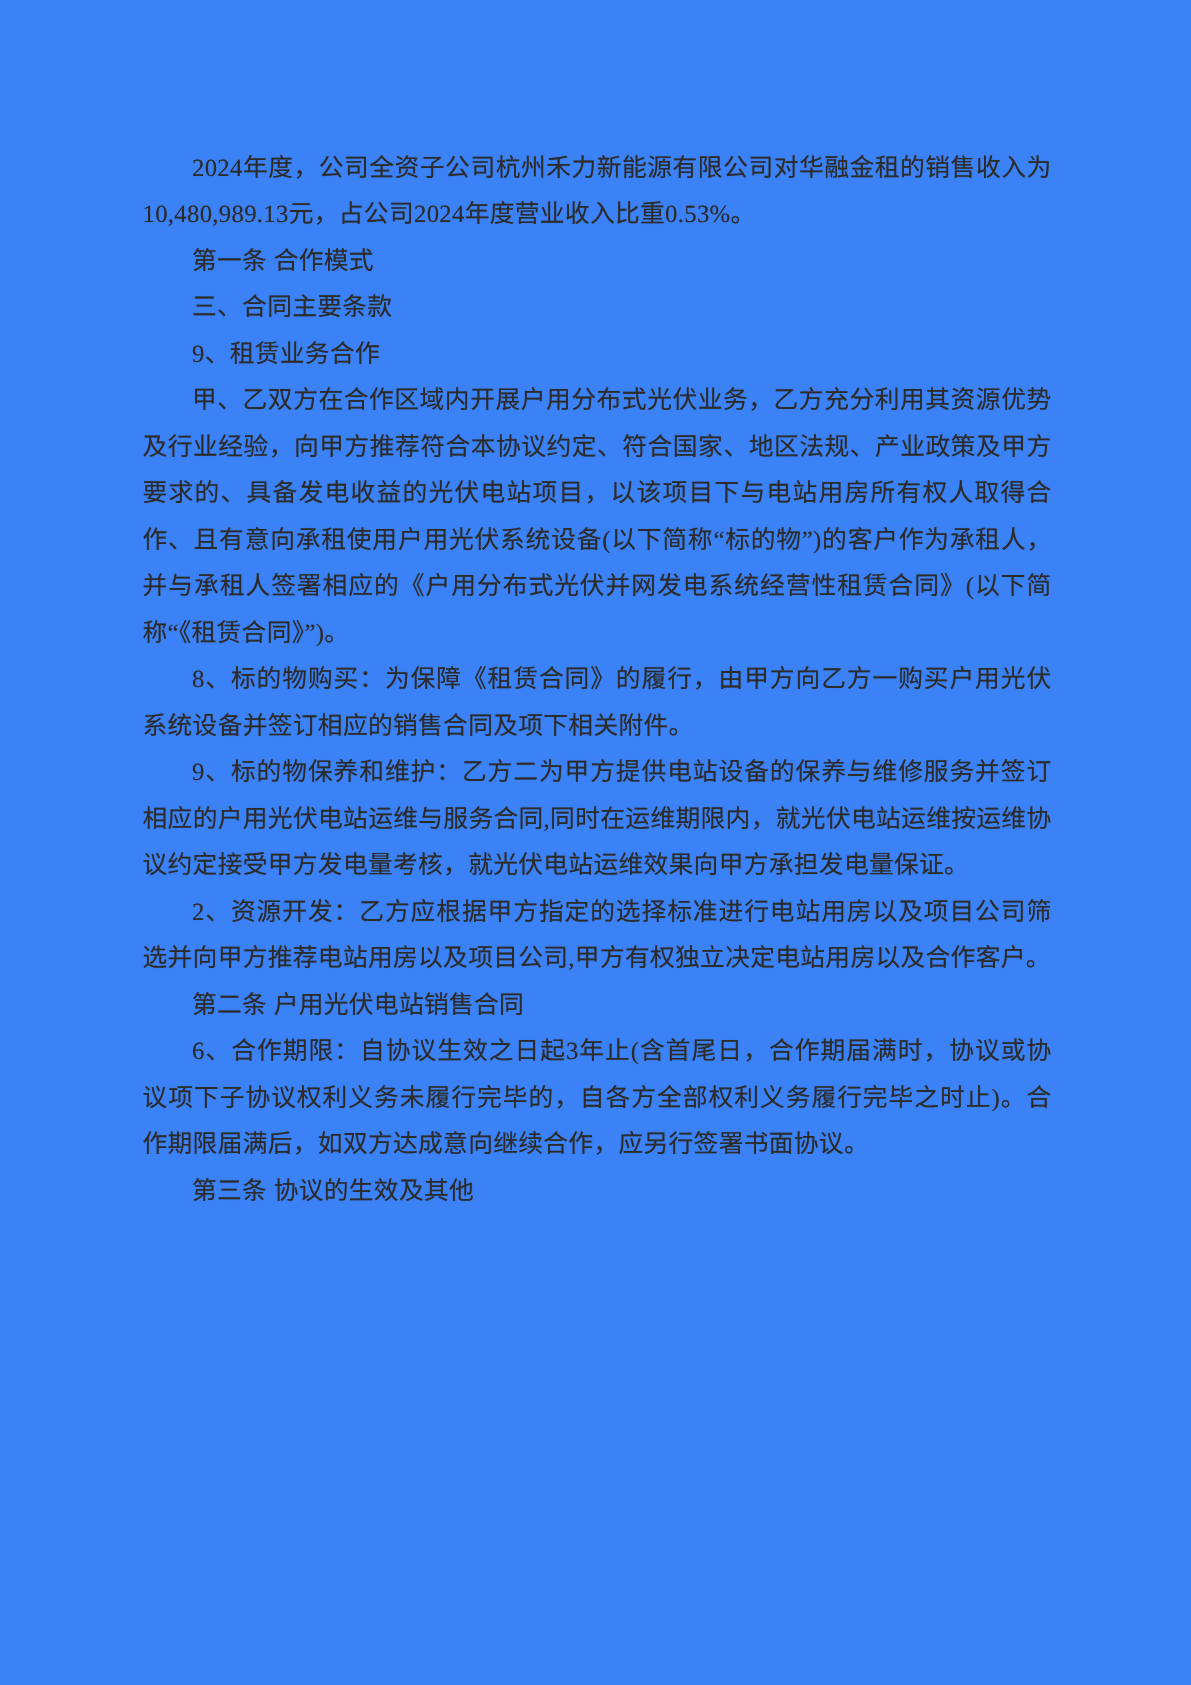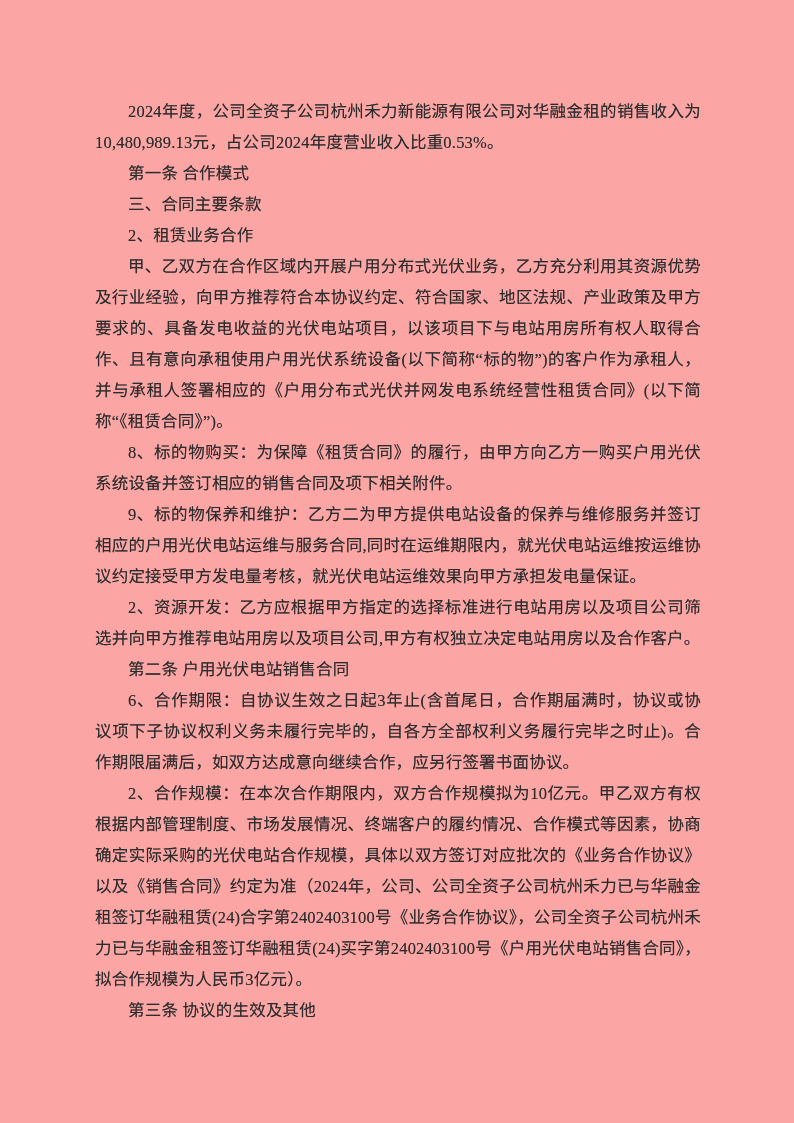--- a/index.html
+++ b/index.html
@@ -4,21 +4,21 @@
 <style>
   html, body {
     margin: 0;
     padding: 0;
     background: #ffffff;
   }
   .page {
     position: relative;
     width: 794px;
     height: 1123px;
-    background: #fca5a5;
+    background: #3b82f6;
     overflow: hidden;
     font-family: "Liberation Serif", "DejaVu Serif", serif;
   }
   .content {
     position: absolute;
     top: 96px;
     left: 95px;
     width: 606px;
     color: #2b2b2b;
     
@@ -35,23 +35,22 @@
   }
 </style>
 </head>
 <body>
 
 <div class="page">
   <div class="content">
     <p class="doc-block">2024年度，公司全资子公司杭州禾力新能源有限公司对华融金租的销售收入为10,480,989.13元，占公司2024年度营业收入比重0.53%。</p>
     <p class="doc-block">第一条 合作模式</p>
     <p class="doc-block">三、合同主要条款</p>
-    <p class="doc-block">2、租赁业务合作</p>
+    <p class="doc-block">9、租赁业务合作</p>
     <p class="doc-block">甲、乙双方在合作区域内开展户用分布式光伏业务，乙方充分利用其资源优势及行业经验，向甲方推荐符合本协议约定、符合国家、地区法规、产业政策及甲方要求的、具备发电收益的光伏电站项目，以该项目下与电站用房所有权人取得合作、且有意向承租使用户用光伏系统设备(以下简称“标的物”)的客户作为承租人，并与承租人签署相应的《户用分布式光伏并网发电系统经营性租赁合同》(以下简称“《租赁合同》”)。</p>
     <p class="doc-block">8、标的物购买：为保障《租赁合同》的履行，由甲方向乙方一购买户用光伏系统设备并签订相应的销售合同及项下相关附件。</p>
     <p class="doc-block">9、标的物保养和维护：乙方二为甲方提供电站设备的保养与维修服务并签订相应的户用光伏电站运维与服务合同,同时在运维期限内，就光伏电站运维按运维协议约定接受甲方发电量考核，就光伏电站运维效果向甲方承担发电量保证。</p>
     <p class="doc-block">2、资源开发：乙方应根据甲方指定的选择标准进行电站用房以及项目公司筛选并向甲方推荐电站用房以及项目公司,甲方有权独立决定电站用房以及合作客户。</p>
     <p class="doc-block">第二条 户用光伏电站销售合同</p>
     <p class="doc-block">6、合作期限：自协议生效之日起3年止(含首尾日，合作期届满时，协议或协议项下子协议权利义务未履行完毕的，自各方全部权利义务履行完毕之时止)。合作期限届满后，如双方达成意向继续合作，应另行签署书面协议。</p>
-    <p class="doc-block">2、合作规模：在本次合作期限内，双方合作规模拟为10亿元。甲乙双方有权根据内部管理制度、市场发展情况、终端客户的履约情况、合作模式等因素，协商确定实际采购的光伏电站合作规模，具体以双方签订对应批次的《业务合作协议》以及《销售合同》约定为准（2024年，公司、公司全资子公司杭州禾力已与华融金租签订华融租赁(24)合字第2402403100号《业务合作协议》，公司全资子公司杭州禾力已与华融金租签订华融租赁(24)买字第2402403100号《户用光伏电站销售合同》，拟合作规模为人民币3亿元）。</p>
     <p class="doc-block">第三条 协议的生效及其他</p>
   </div>
 </div>
 
 </body></html>

